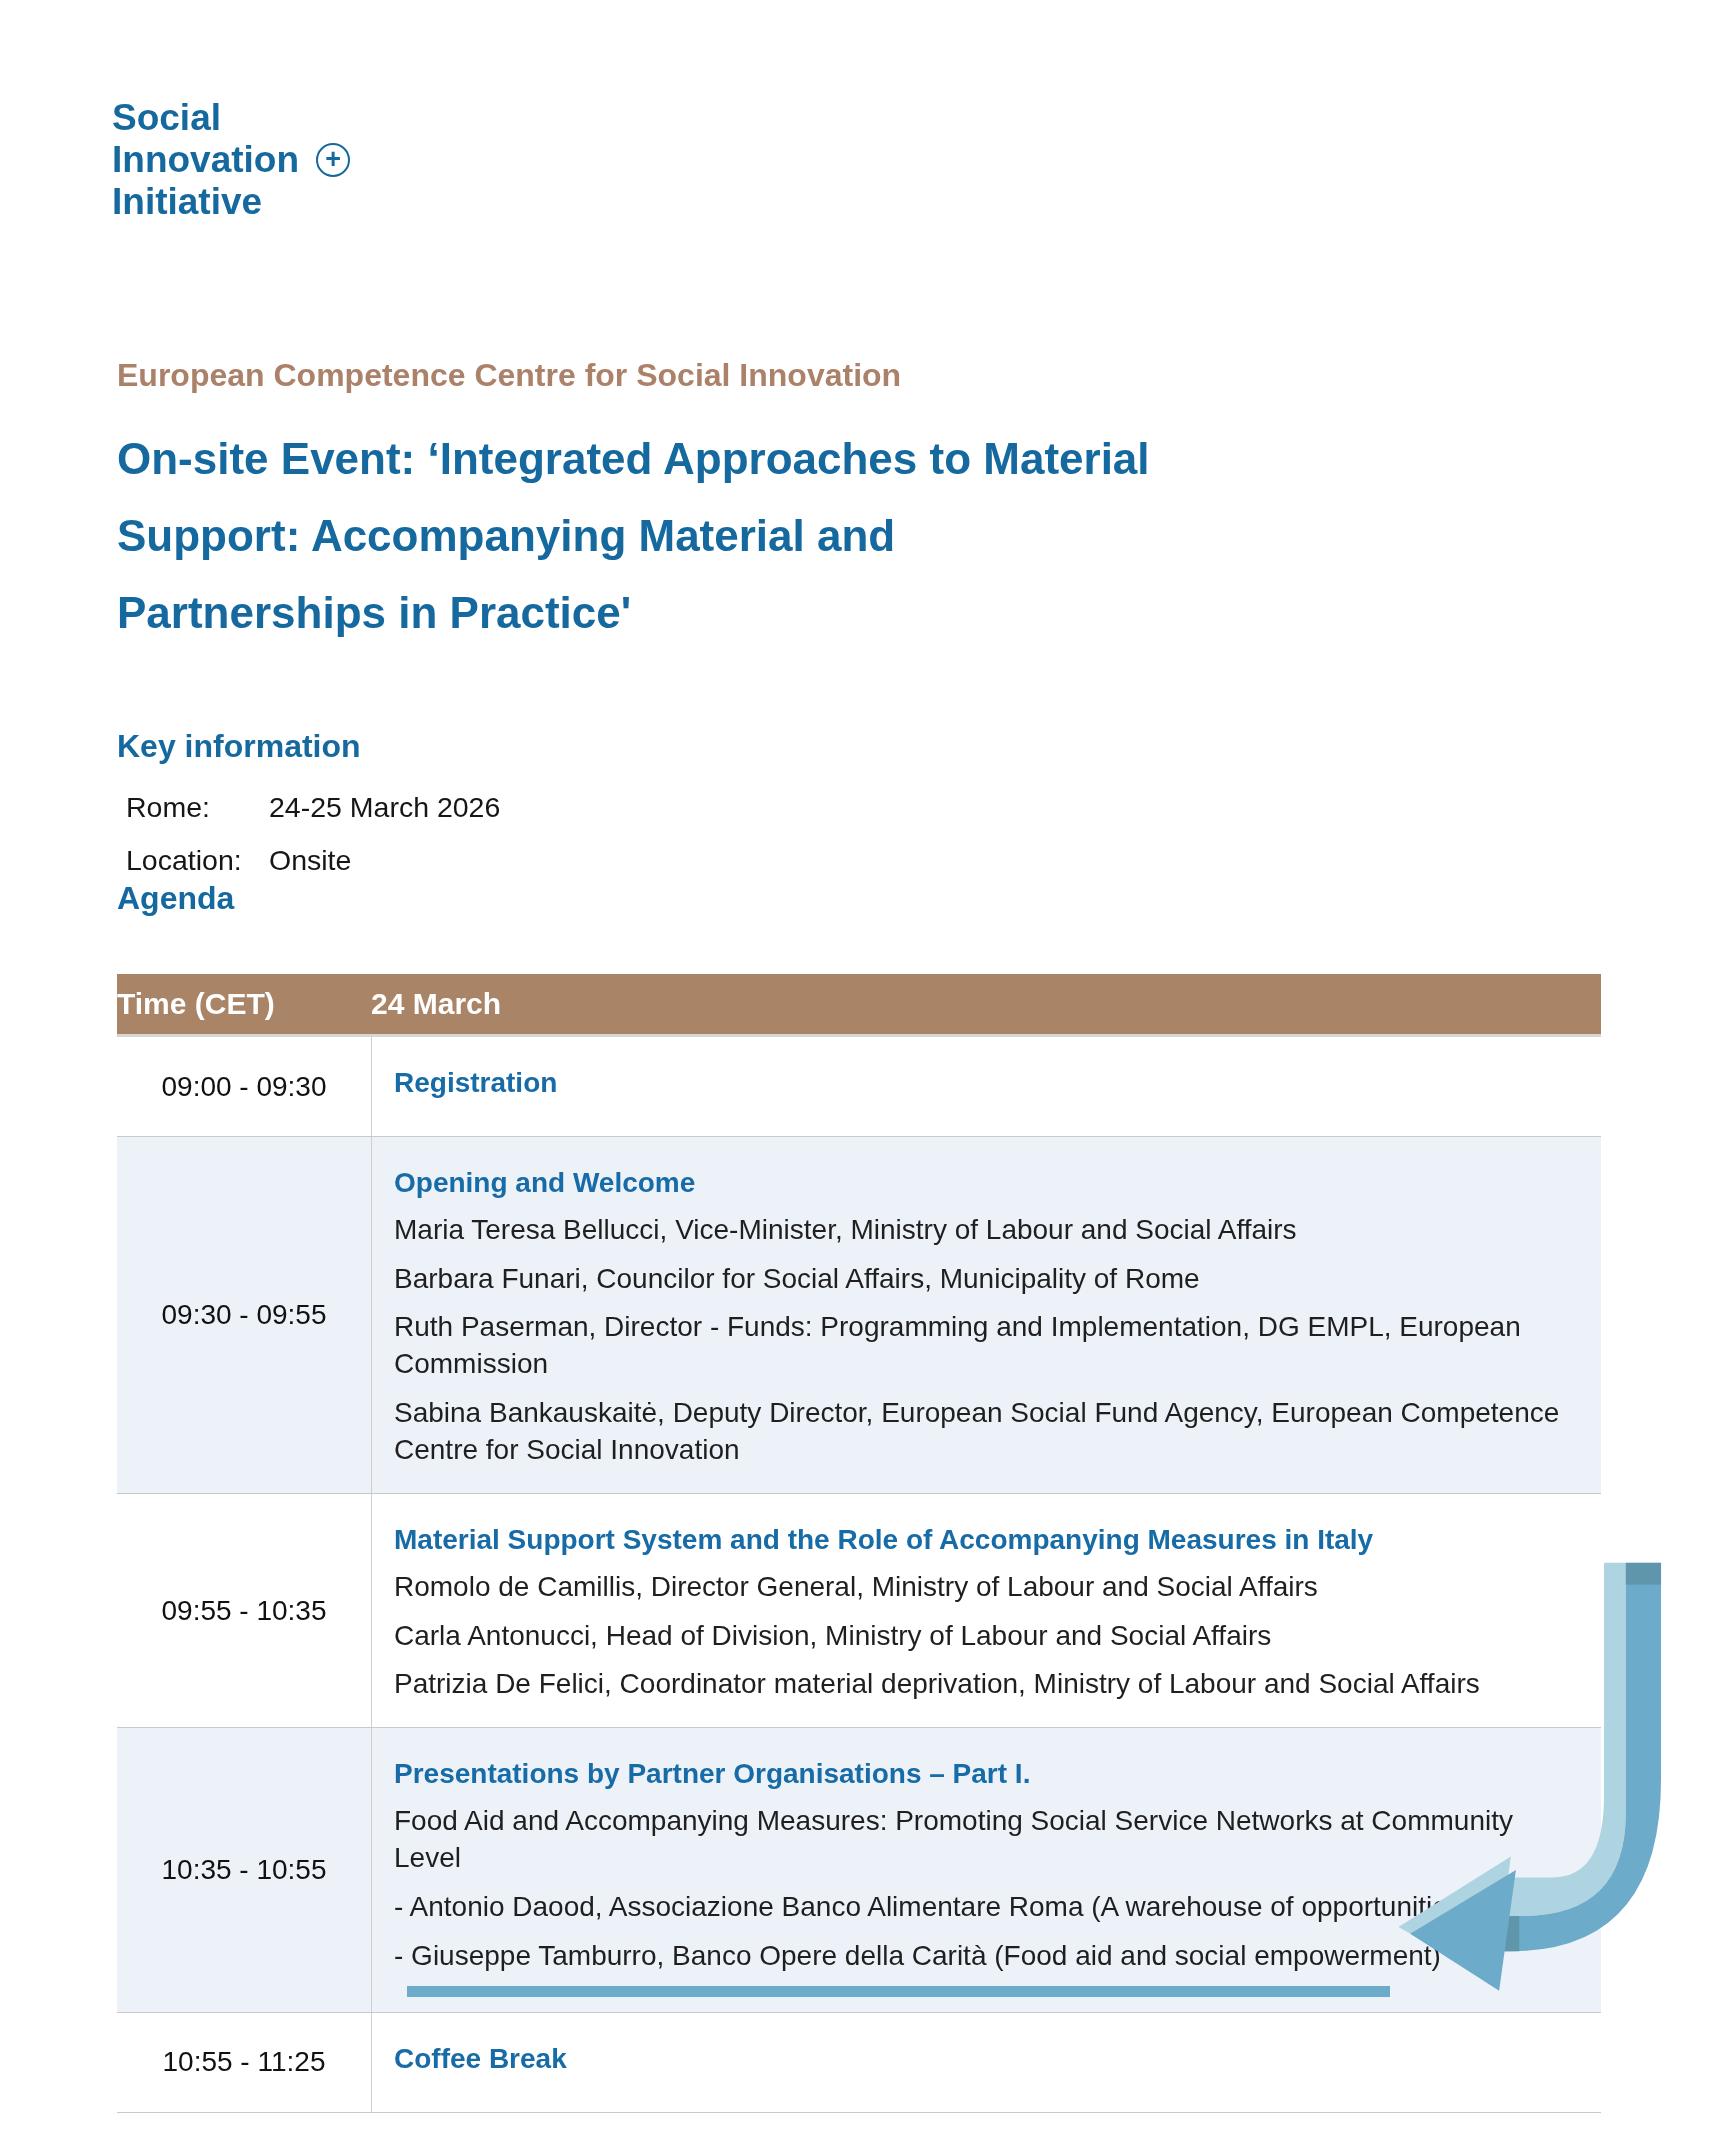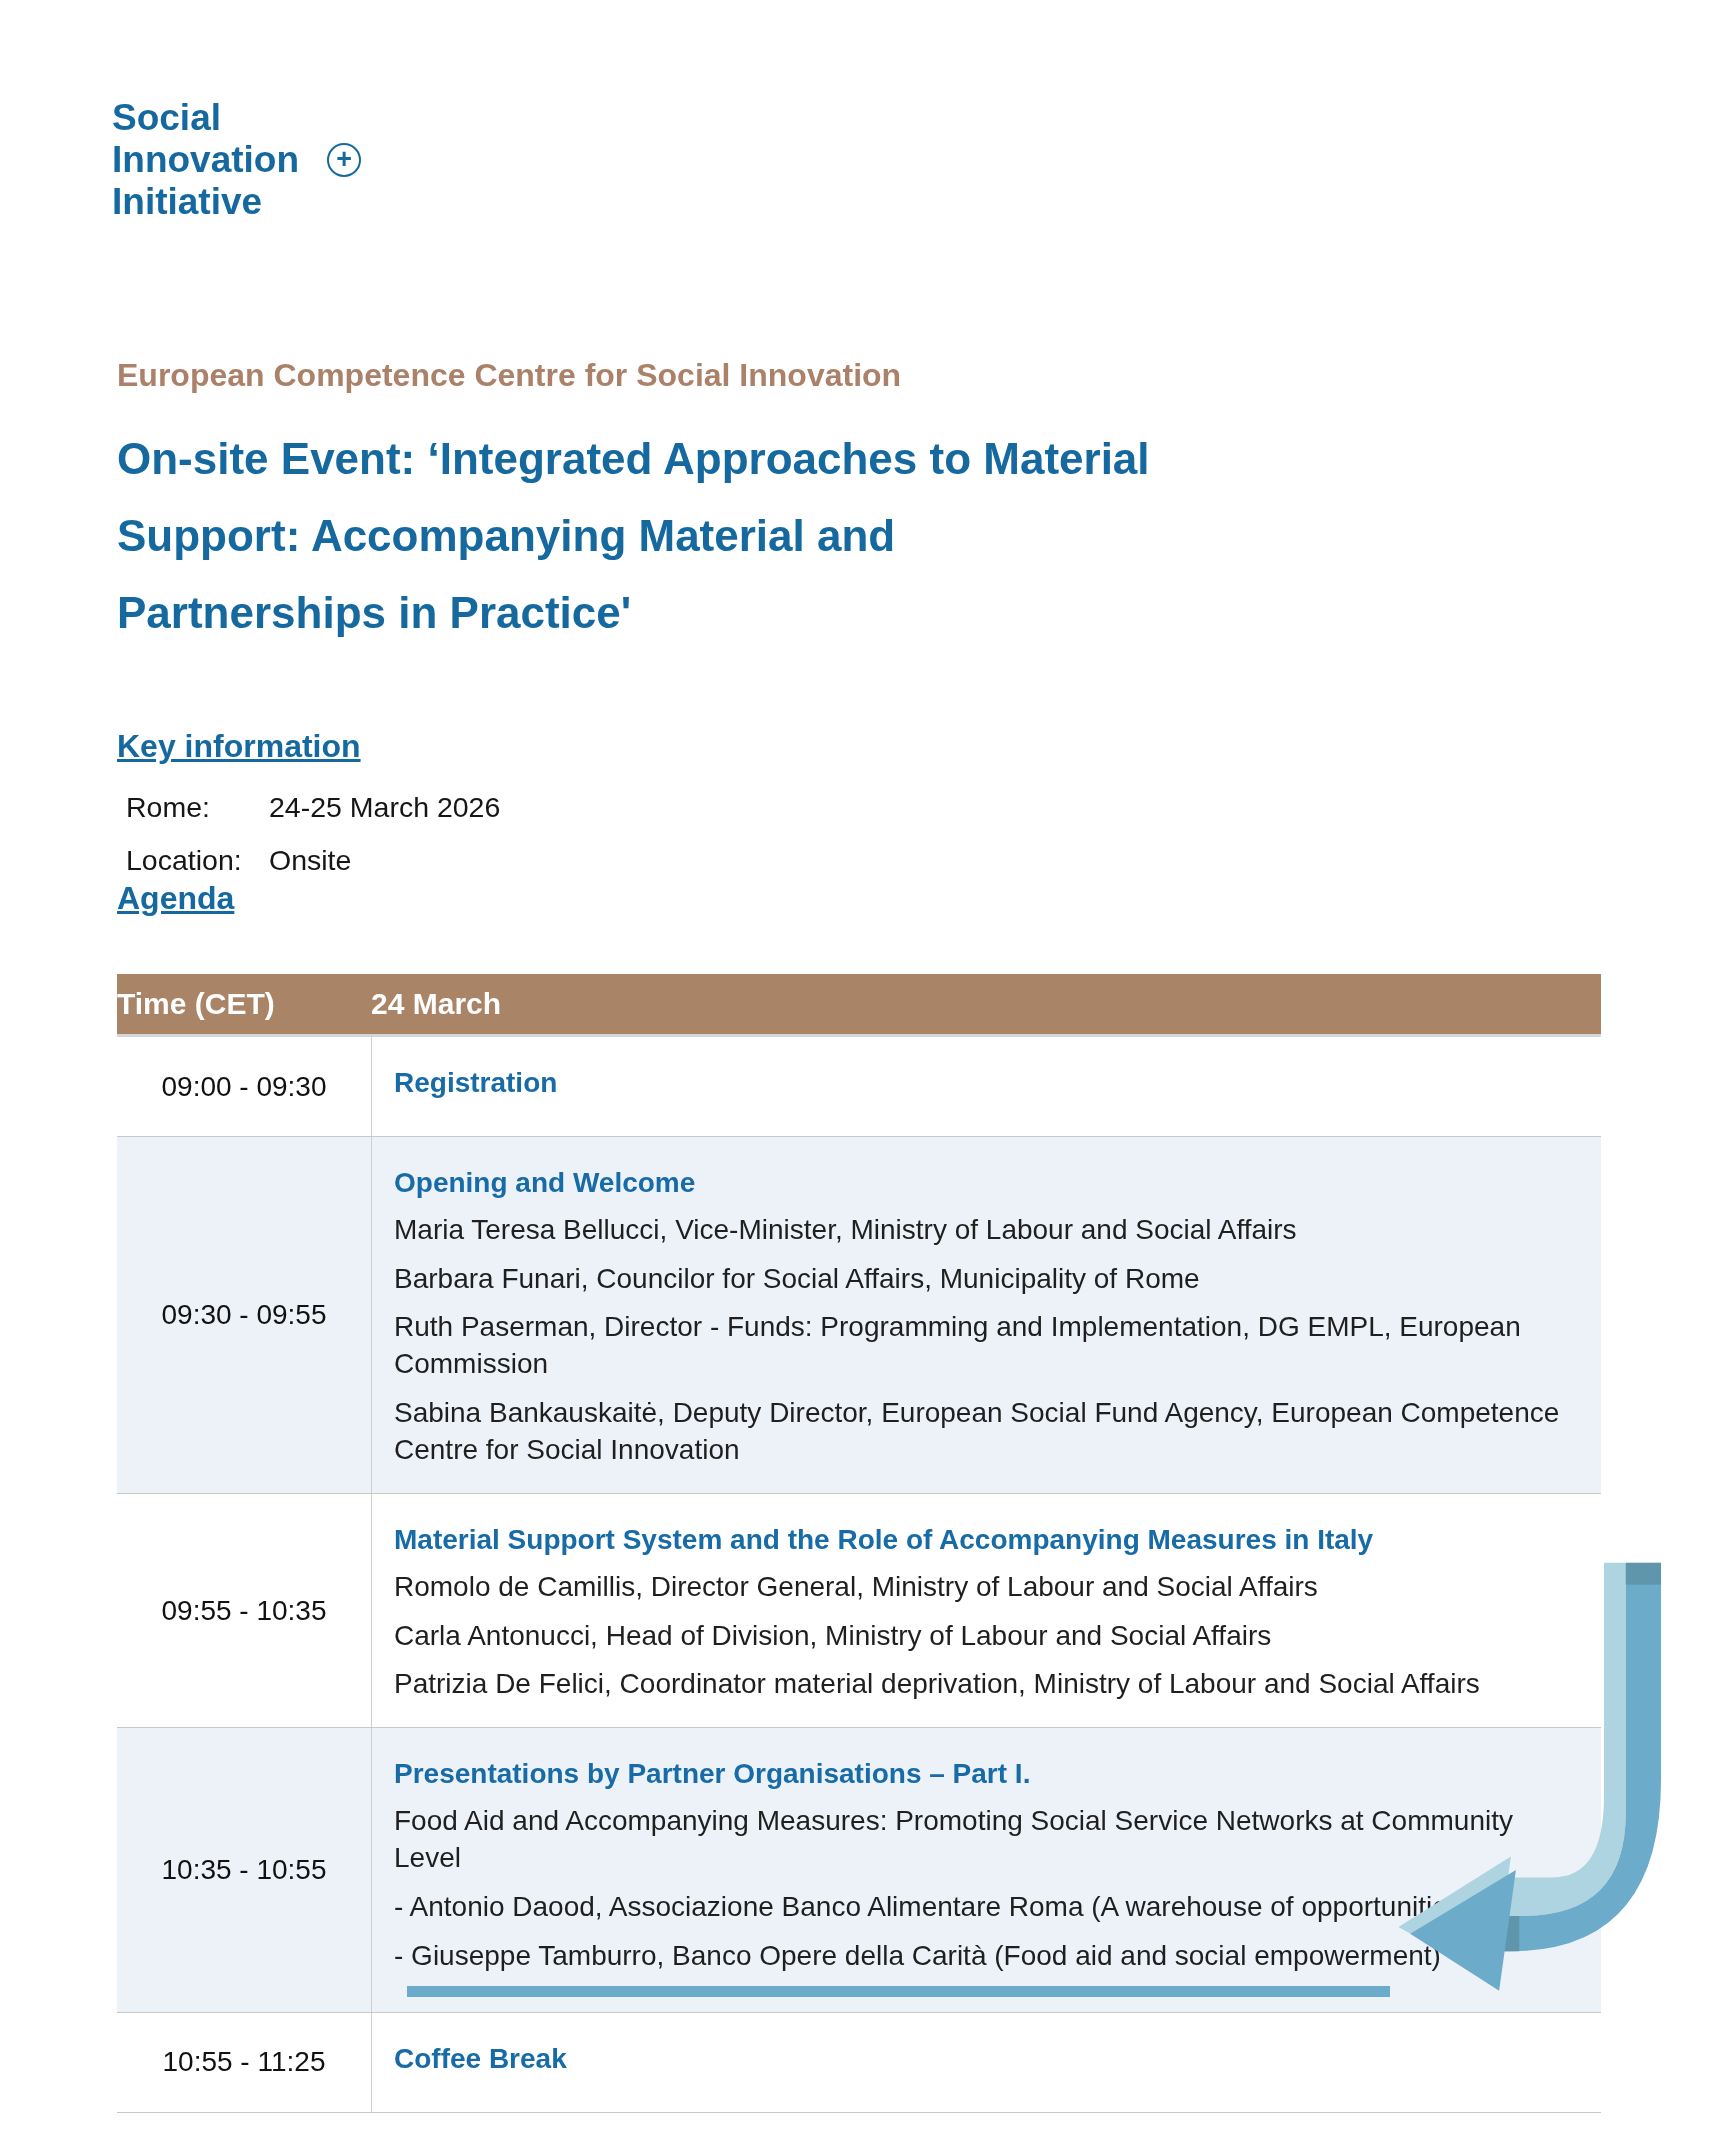--- a/index.html
+++ b/index.html
@@ -19,30 +19,30 @@
     width:1718px;height:2148px;background:#ffffff;
     font-family:"Liberation Sans",sans-serif;color:var(--text);
     position:relative;overflow:hidden;
   }
   .page{position:absolute;inset:0;}
 
   
   .logo{position:absolute;left:112px;top:97px;color:var(--blue);
     font-size:37px;line-height:42px;font-weight:700;letter-spacing:0;}
   .logo-line{white-space:nowrap;}
-  .logo-line2{display:flex;align-items:center;gap:28px;}
+  .logo-line2{display:flex;align-items:center;gap:17px;}
   .plus-circle{width:34px;height:34px;border:2.9px solid var(--blue);border-radius:50%;
     display:inline-flex;align-items:center;justify-content:center;
     font-size:27px;font-weight:700;line-height:1;box-sizing:border-box;padding-bottom:1.7px;}
 
   
   .eyebrow{position:absolute;left:117px;top:357px;font-size:32px;font-weight:700;color:var(--eyebrow);}
   .doc-title{position:absolute;left:117px;top:420px;width:1519px;
     font-size:44px;line-height:77px;font-weight:700;color:var(--blue);}
-  .section-heading{position:absolute;left:117px;font-size:32px;font-weight:700;color:var(--blue);text-decoration:underline;}
+  .section-heading{position:absolute;left:117px;font-size:32px;font-weight:700;color:var(--blue);}
   .heading-key{top:728px;}
   .heading-agenda{top:880px;}
 
   
   .kv{position:absolute;left:126px;top:787px;font-size:28.5px;color:#161616;
     display:grid;grid-template-columns:143px auto;row-gap:12.6px;line-height:40px;}
 
   
   .agenda-table{position:absolute;left:117px;top:974px;width:1484px;}
   .header-row{display:grid;grid-template-columns:254px 1fr;height:60px;

